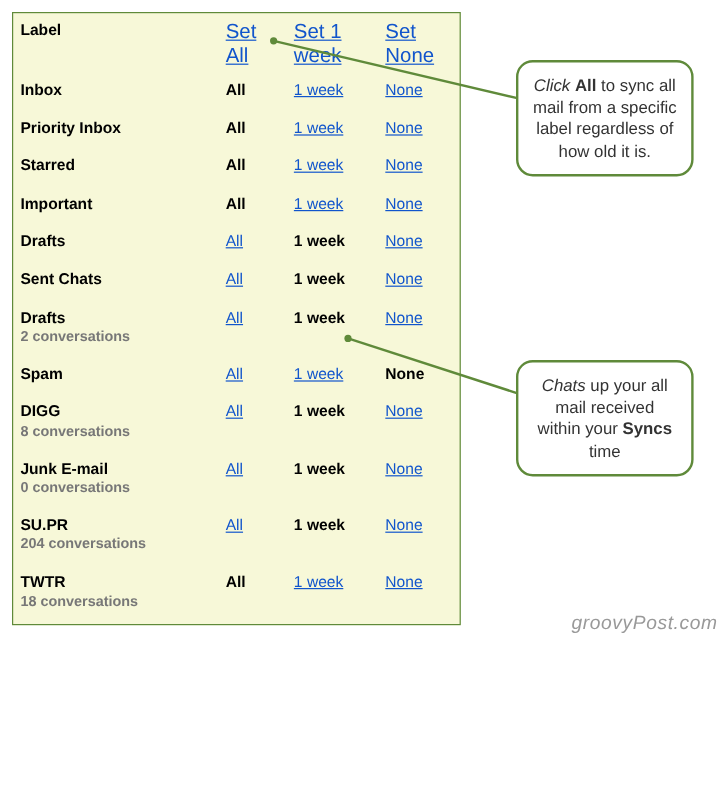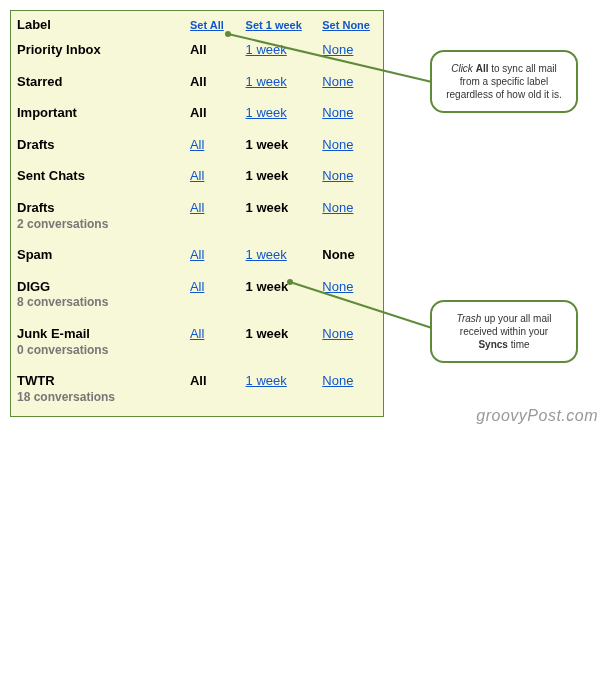--- a/index.html
+++ b/index.html
@@ -29,22 +29,22 @@
     vertical-align: top;
   }
   th {
     font-weight: bold;
     color: #000;
     padding-bottom: 2px;
   }
   th.link-head a {
     color: #1155cc;
     text-decoration: underline;
-    font-weight: bold;
-    font-size:11px;
+    font-weight: normal;
+    font-size:17px;
   }
   td.labelcell {
     font-weight: bold;
     color: #000;
     padding-top: 8px;
     padding-bottom: 8px;
     width: 180px;
     line-height:1.2;
   }
   .sub {
@@ -70,21 +70,21 @@
   .col-none { width: 60px; text-align: left;}
 
   
   .callout {
     position: absolute;
     background: #fff;
     border: 2px solid #5f8a3a;
     border-radius: 14px;
     padding: 10px 12px;
     width: 120px;
-    font-size: 10px;
+    font-size: 14px;
     line-height: 1.3;
     text-align: center;
     color:#333;
     z-index:3;
   }
   svg.connector {
     position:absolute;
     overflow:visible;
     pointer-events:none;
     z-index:2;
@@ -107,20 +107,26 @@
     <thead>
       <tr>
         <th>Label</th>
         <th class="link-head col-all"><a href="#">Set All</a></th>
         <th class="link-head col-week"><a href="#">Set 1 week</a></th>
         <th class="link-head col-none"><a href="#">Set None</a></th>
       </tr>
     </thead>
     <tbody id="rows">
         <tr>
+          <td class="labelcell">Inbox</td>
+          <td class="opt col-all"><span class="bold">All</span></td>
+          <td class="opt col-week"><a href="#" class="optlink">1 week</a></td>
+          <td class="opt col-none"><a href="#" class="optlink">None</a></td>
+        </tr>
+        <tr>
           <td class="labelcell">Priority Inbox</td>
           <td class="opt col-all"><span class="bold">All</span></td>
           <td class="opt col-week"><a href="#" class="optlink">1 week</a></td>
           <td class="opt col-none"><a href="#" class="optlink">None</a></td>
         </tr>
         <tr>
           <td class="labelcell">Starred</td>
           <td class="opt col-all"><span class="bold">All</span></td>
           <td class="opt col-week"><a href="#" class="optlink">1 week</a></td>
           <td class="opt col-none"><a href="#" class="optlink">None</a></td>
@@ -156,20 +162,26 @@
           <td class="opt col-none"><span class="bold">None</span></td>
         </tr>
         <tr>
           <td class="labelcell">DIGG<br><span class="sub"> 8 conversations</span></td>
           <td class="opt col-all"><a href="#" class="optlink">All</a></td>
           <td class="opt col-week"><span class="bold">1 week</span></td>
           <td class="opt col-none"><a href="#" class="optlink">None</a></td>
         </tr>
         <tr>
           <td class="labelcell">Junk E-mail<br><span class="sub"> 0 conversations</span></td>
+          <td class="opt col-all"><a href="#" class="optlink">All</a></td>
+          <td class="opt col-week"><span class="bold">1 week</span></td>
+          <td class="opt col-none"><a href="#" class="optlink">None</a></td>
+        </tr>
+        <tr>
+          <td class="labelcell">SU.PR<br><span class="sub"> 204 conversations</span></td>
           <td class="opt col-all"><a href="#" class="optlink">All</a></td>
           <td class="opt col-week"><span class="bold">1 week</span></td>
           <td class="opt col-none"><a href="#" class="optlink">None</a></td>
         </tr>
         <tr>
           <td class="labelcell">TWTR<br><span class="sub"> 18 conversations</span></td>
           <td class="opt col-all"><span class="bold">All</span></td>
           <td class="opt col-week"><a href="#" class="optlink">1 week</a></td>
           <td class="opt col-none"><a href="#" class="optlink">None</a></td>
         </tr>
@@ -179,21 +191,21 @@
 
 <div class="callout" style="left:430px; top:50px;">
   <span><i>Click </i><b>All</b><span> to sync all mail from a specific label regardless of how old it is.</span></span>
 </div>
 <svg class="connector" style="left:0;top:0" width="604" height="677">
   <line x1="228" y1="34" x2="432" y2="82" stroke="#5f8a3a" stroke-width="2"></line>
   <circle cx="228" cy="34" r="3" fill="#5f8a3a"></circle>
 </svg>
 
 <div class="callout" style="left:430px; top:300px;">
-  <span><i>Trash</i><span> up your all mail received within your </span><b>Syncs</b><span> time</span></span>
+  <span><i>Chats</i><span> up your all mail received within your </span><b>Syncs</b><span> time</span></span>
 </div>
 <svg class="connector" style="left:0;top:0" width="604" height="677">
   <line x1="290" y1="282" x2="432" y2="328" stroke="#5f8a3a" stroke-width="2"></line>
   <circle cx="290" cy="282" r="3" fill="#5f8a3a"></circle>
 </svg>
 
 <div class="callout" style="left:430px; top:545px;">
   <span><b>None</b><span> excludes all mail with the particular label from being synced.</span></span>
 </div>
 <svg class="connector" style="left:0;top:0" width="604" height="677">

